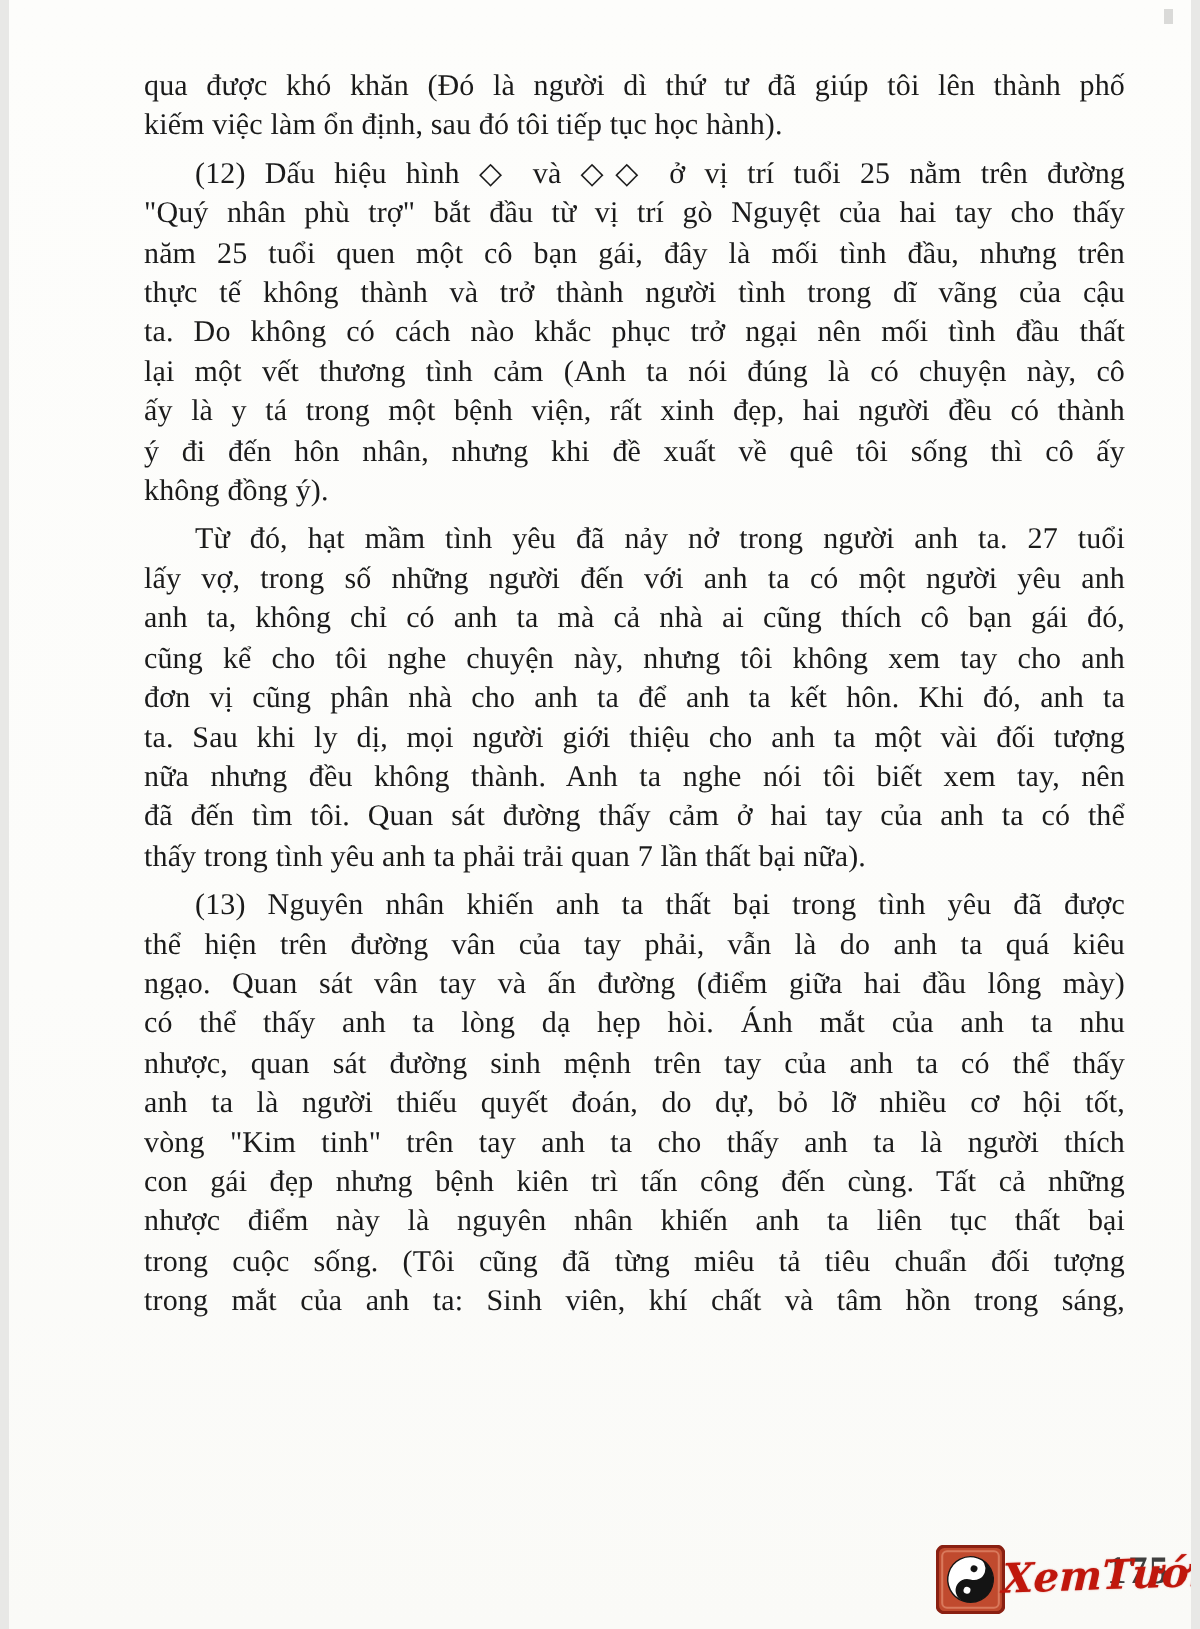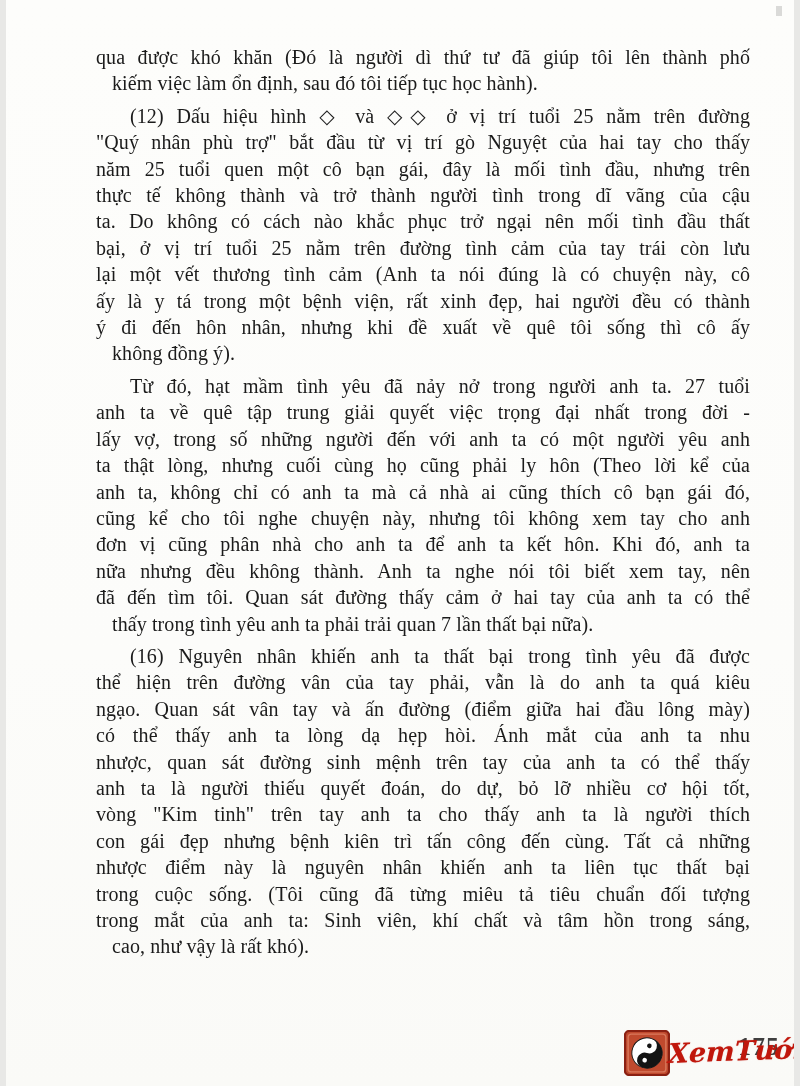--- a/index.html
+++ b/index.html
@@ -21,21 +21,20 @@
   .line {
     font-size:20px;
     line-height:26.4px;
     text-align:justify;
     text-align-last:justify;
     -moz-text-align-last:justify;
     letter-spacing:0.1px;
   }
   .line.last {
     text-align-last:left;
-    margin-left:16px;
     -moz-text-align-last:left;
   }
   .para.indent .line:first-child { text-indent:34px; }
 
   .footer {
     position:absolute;
     left:618px; top:1026px;
     width:182px; height:58px;
   }
   .pagenum {
@@ -84,51 +83,48 @@
       <div class="para">
         <div class="line">qua được khó khăn (Đó là người dì thứ tư đã giúp tôi lên thành phố</div>
         <div class="line last">kiếm việc làm ổn định, sau đó tôi tiếp tục học hành).</div>
       </div>
       <div class="para indent">
         <div class="line">(12) Dấu hiệu hình ◇  và  ◇◇ ở vị trí tuổi 25 nằm trên đường</div>
         <div class="line">"Quý nhân phù trợ" bắt đầu từ vị trí gò Nguyệt của hai tay cho thấy</div>
         <div class="line">năm 25 tuổi quen một cô bạn gái, đây là mối tình đầu, nhưng trên</div>
         <div class="line">thực tế không thành và trở thành người tình trong dĩ vãng của cậu</div>
         <div class="line">ta. Do không có cách nào khắc phục trở ngại nên mối tình đầu thất</div>
-        <div class="line">bại, ở vị trí tuổi 25 nằm trên đường tình cảm của tay trái còn lưu</div>
         <div class="line">lại một vết thương tình cảm (Anh ta nói đúng là có chuyện này, cô</div>
         <div class="line">ấy là y tá trong một bệnh viện, rất xinh đẹp, hai người đều có thành</div>
         <div class="line">ý đi đến hôn nhân, nhưng khi đề xuất về quê tôi sống thì cô ấy</div>
         <div class="line last">không đồng ý).</div>
       </div>
       <div class="para indent">
         <div class="line">Từ đó, hạt mầm tình yêu đã nảy nở trong người anh ta. 27 tuổi</div>
-        <div class="line">anh ta về quê tập trung giải quyết việc trọng đại nhất trong đời -</div>
         <div class="line">lấy vợ, trong số những người đến với anh ta có một người yêu anh</div>
-        <div class="line">ta thật lòng, nhưng cuối cùng họ cũng phải ly hôn (Theo lời kể của</div>
         <div class="line">anh ta, không chỉ có anh ta mà cả nhà ai cũng thích cô bạn gái đó,</div>
         <div class="line">cũng kể cho tôi nghe chuyện này, nhưng tôi không xem tay cho anh</div>
         <div class="line">đơn vị cũng phân nhà cho anh ta để anh ta kết hôn. Khi đó, anh ta</div>
+        <div class="line">ta. Sau khi ly dị, mọi người giới thiệu cho anh ta một vài đối tượng</div>
         <div class="line">nữa nhưng đều không thành. Anh ta nghe nói tôi biết xem tay, nên</div>
         <div class="line">đã đến tìm tôi. Quan sát đường thấy cảm ở hai tay của anh ta có thể</div>
         <div class="line last">thấy trong tình yêu anh ta phải trải quan 7 lần thất bại nữa).</div>
       </div>
       <div class="para indent">
-        <div class="line">(16) Nguyên nhân khiến anh ta thất bại trong tình yêu đã được</div>
+        <div class="line">(13) Nguyên nhân khiến anh ta thất bại trong tình yêu đã được</div>
         <div class="line">thể hiện trên đường vân của tay phải, vẫn là do anh ta quá kiêu</div>
         <div class="line">ngạo. Quan sát vân tay và ấn đường (điểm giữa hai đầu lông mày)</div>
         <div class="line">có thể thấy anh ta lòng dạ hẹp hòi. Ánh mắt của anh ta nhu</div>
         <div class="line">nhược, quan sát đường sinh mệnh trên tay của anh ta có thể thấy</div>
         <div class="line">anh ta là người thiếu quyết đoán, do dự, bỏ lỡ nhiều cơ hội tốt,</div>
         <div class="line">vòng "Kim tinh" trên tay anh ta cho thấy anh ta là người thích</div>
         <div class="line">con gái đẹp nhưng bệnh kiên trì tấn công đến cùng. Tất cả những</div>
         <div class="line">nhược điểm này là nguyên nhân khiến anh ta liên tục thất bại</div>
         <div class="line">trong cuộc sống. (Tôi cũng đã từng miêu tả tiêu chuẩn đối tượng</div>
         <div class="line">trong mắt của anh ta: Sinh viên, khí chất và tâm hồn trong sáng,</div>
-        <div class="line last">cao, như vậy là rất khó).</div>
       </div>
     </div>
 
   <div class="footer">
     <span class="pagenum">175</span>
     <span class="logo">
       <svg viewBox="0 0 100 100" xmlns="http://www.w3.org/2000/svg">
         <rect x="2" y="2" width="96" height="96" rx="10" fill="#c04a2e" stroke="#8a2012" stroke-width="5"></rect>
         <rect x="9" y="9" width="82" height="82" rx="7" fill="none" stroke="#d9795c" stroke-width="3"></rect>
         <g transform="rotate(18 50 50)">

